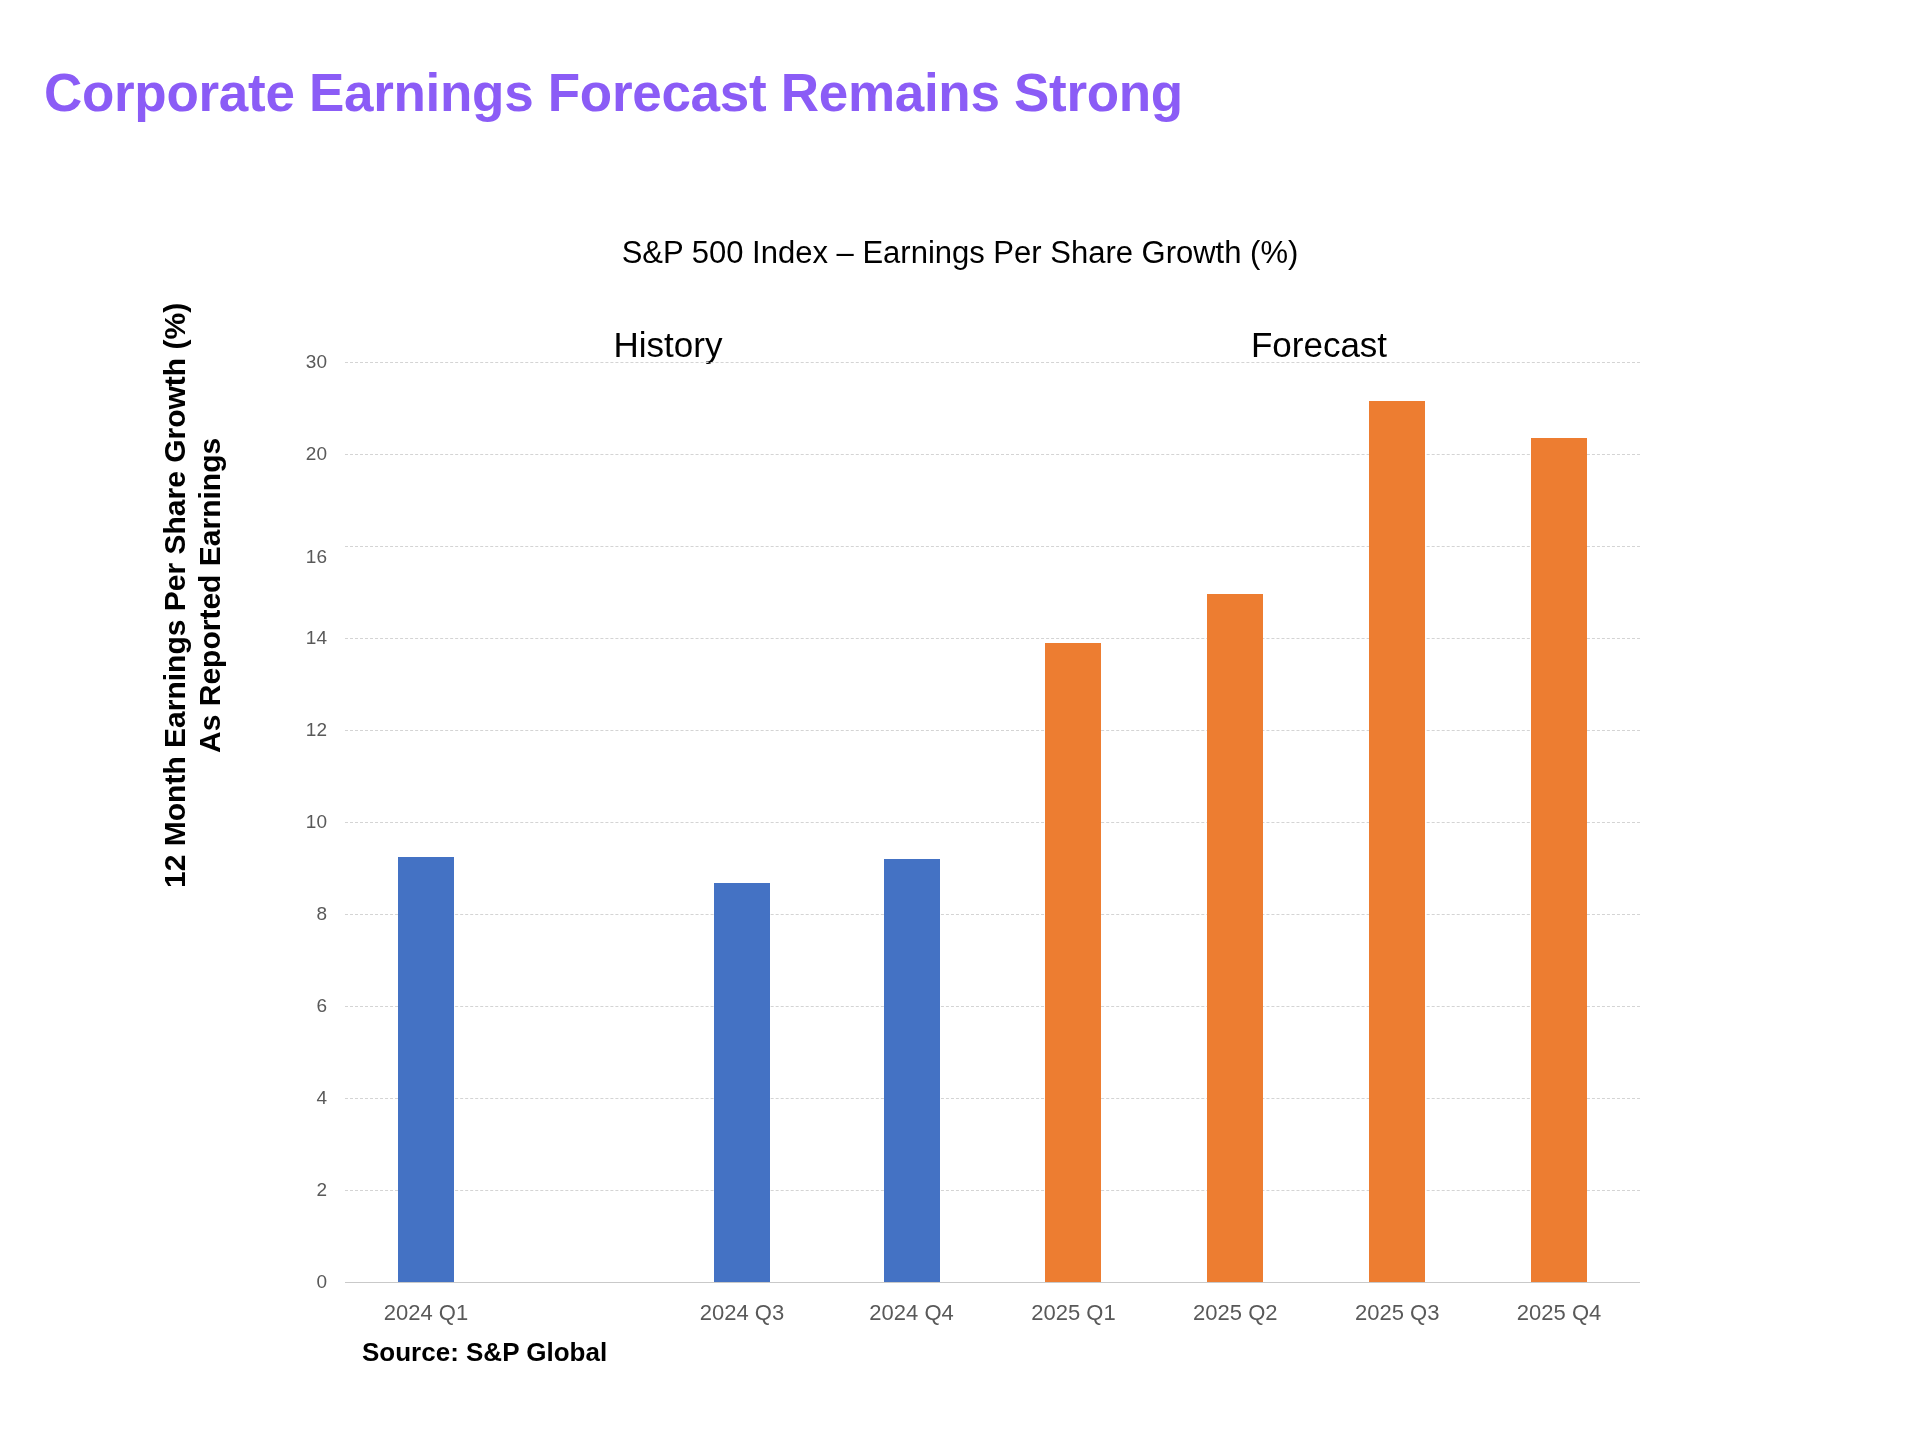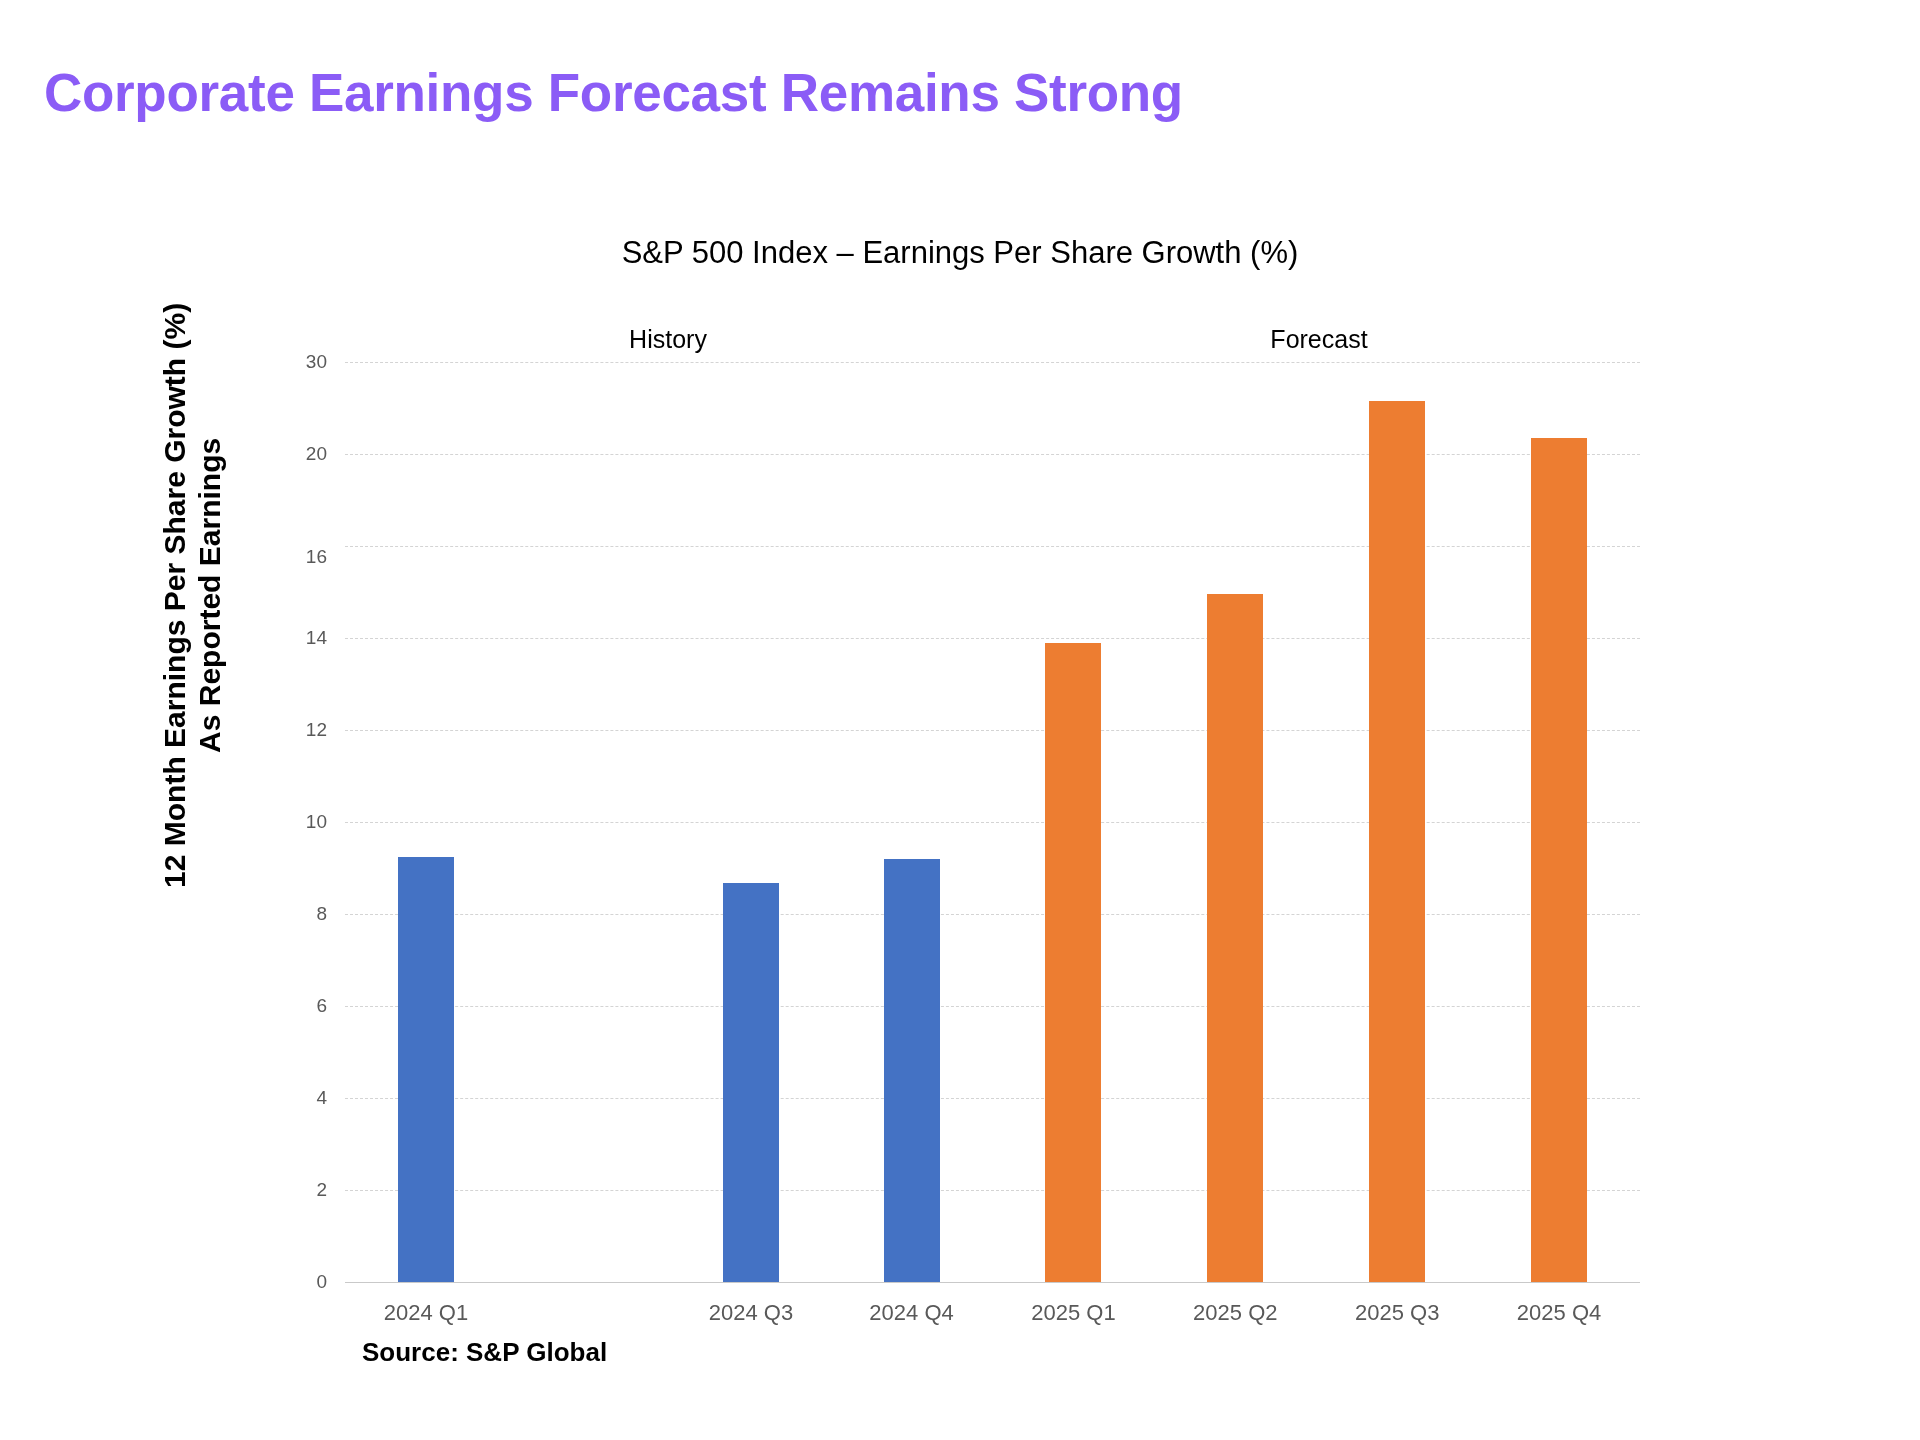--- a/index.html
+++ b/index.html
@@ -124,21 +124,21 @@
     left: 50%;
     transform: translateX(-50%);
     font-size: 22px;
     color: #595959;
     white-space: nowrap;
   }
 
   
   .section-label {
     position: absolute;
-    font-size: 25px;
+    font-size: 35px;
     color: #000000;
     white-space: nowrap;
     transform: translateX(-50%);
   }
   #label-history  { left: 668px; top: 325px; }
   #label-forecast { left: 1319px; top: 325px; }
 
   
   #source-note {
     position: absolute;
@@ -194,21 +194,21 @@
           <div class="ytick" style="top: 276px;">14</div>
           <div class="ytick" style="top: 195px;">16</div>
           <div class="ytick" style="top: 92px;">20</div>
           <div class="ytick" style="top: 0px;">30</div>
         </div>
       <div class="bars" id="bars">
           <div class="bar-slot" style="left: 0px; width: 161.875px;">
             <div class="bar" title="2024 Q1: 9.25" style="height: 425.5px; background: rgb(68, 114, 196);"></div>
             <div class="xtick">2024 Q1</div>
           </div>
-          <div class="bar-slot" style="left: 325px; width: 161.875px;">
+          <div class="bar-slot" style="left: 316px; width: 161.875px;">
             <div class="bar" title="2024 Q3: 8.67" style="height: 398.82px; background: rgb(68, 114, 196);"></div>
             <div class="xtick">2024 Q3</div>
           </div>
           <div class="bar-slot" style="left: 485.625px; width: 161.875px;">
             <div class="bar" title="2024 Q4: 9.2" style="height: 423.2px; background: rgb(68, 114, 196);"></div>
             <div class="xtick">2024 Q4</div>
           </div>
           <div class="bar-slot" style="left: 647.5px; width: 161.875px;">
             <div class="bar" title="2025 Q1: 13.9" style="height: 639.4px; background: rgb(237, 125, 49);"></div>
             <div class="xtick">2025 Q1</div>

